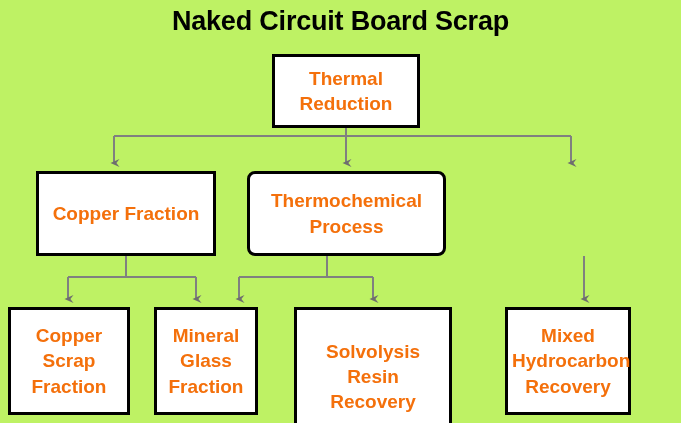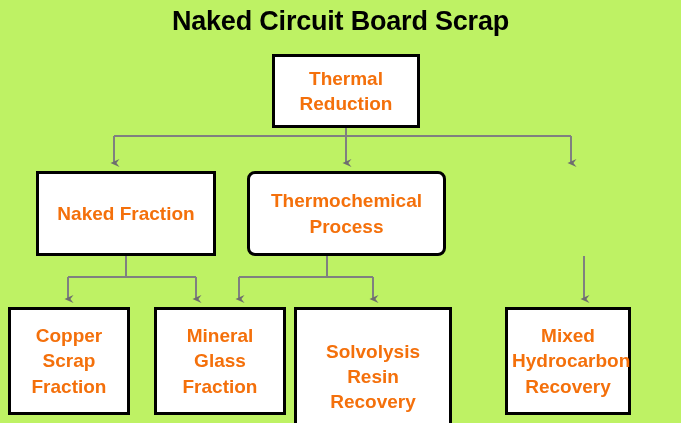--- a/index.html
+++ b/index.html
@@ -97,36 +97,36 @@
 
     <path d="M584,256 L584,299" stroke="#808080" stroke-width="2" fill="none" marker-end="url(#arrow)"></path>
   </svg>
 
   <div class="node" style="left:272px; top:54px; width:148px; height:74px;">
     <span class="label">Thermal
 Reduction</span>
   </div>
 
   <div class="node" style="left:36px; top:171px; width:180px; height:85px;">
-    <span class="label">Naked Fraction</span>
+    <span class="label">Copper Fraction</span>
   </div>
 
   <div class="node" style="left:247px; top:171px; width:199px; height:85px;border-radius:8px;">
     <span class="label">Thermochemical
 Process</span>
   </div>
 
 
   <div class="node" style="left:8px; top:307px; width:122px; height:108px;">
     <span class="label">Copper
 Scrap
 Fraction</span>
   </div>
 
-  <div class="node" style="left:154px; top:307px; width:132px; height:108px;">
+  <div class="node" style="left:154px; top:307px; width:104px; height:108px;">
     <span class="label">Mineral
 Glass
 Fraction</span>
   </div>
 
   <div class="node" style="left:294px; top:307px; width:158px; height:139px;">
     <span class="label">Solvolysis
 Resin
 Recovery</span>
   </div>

